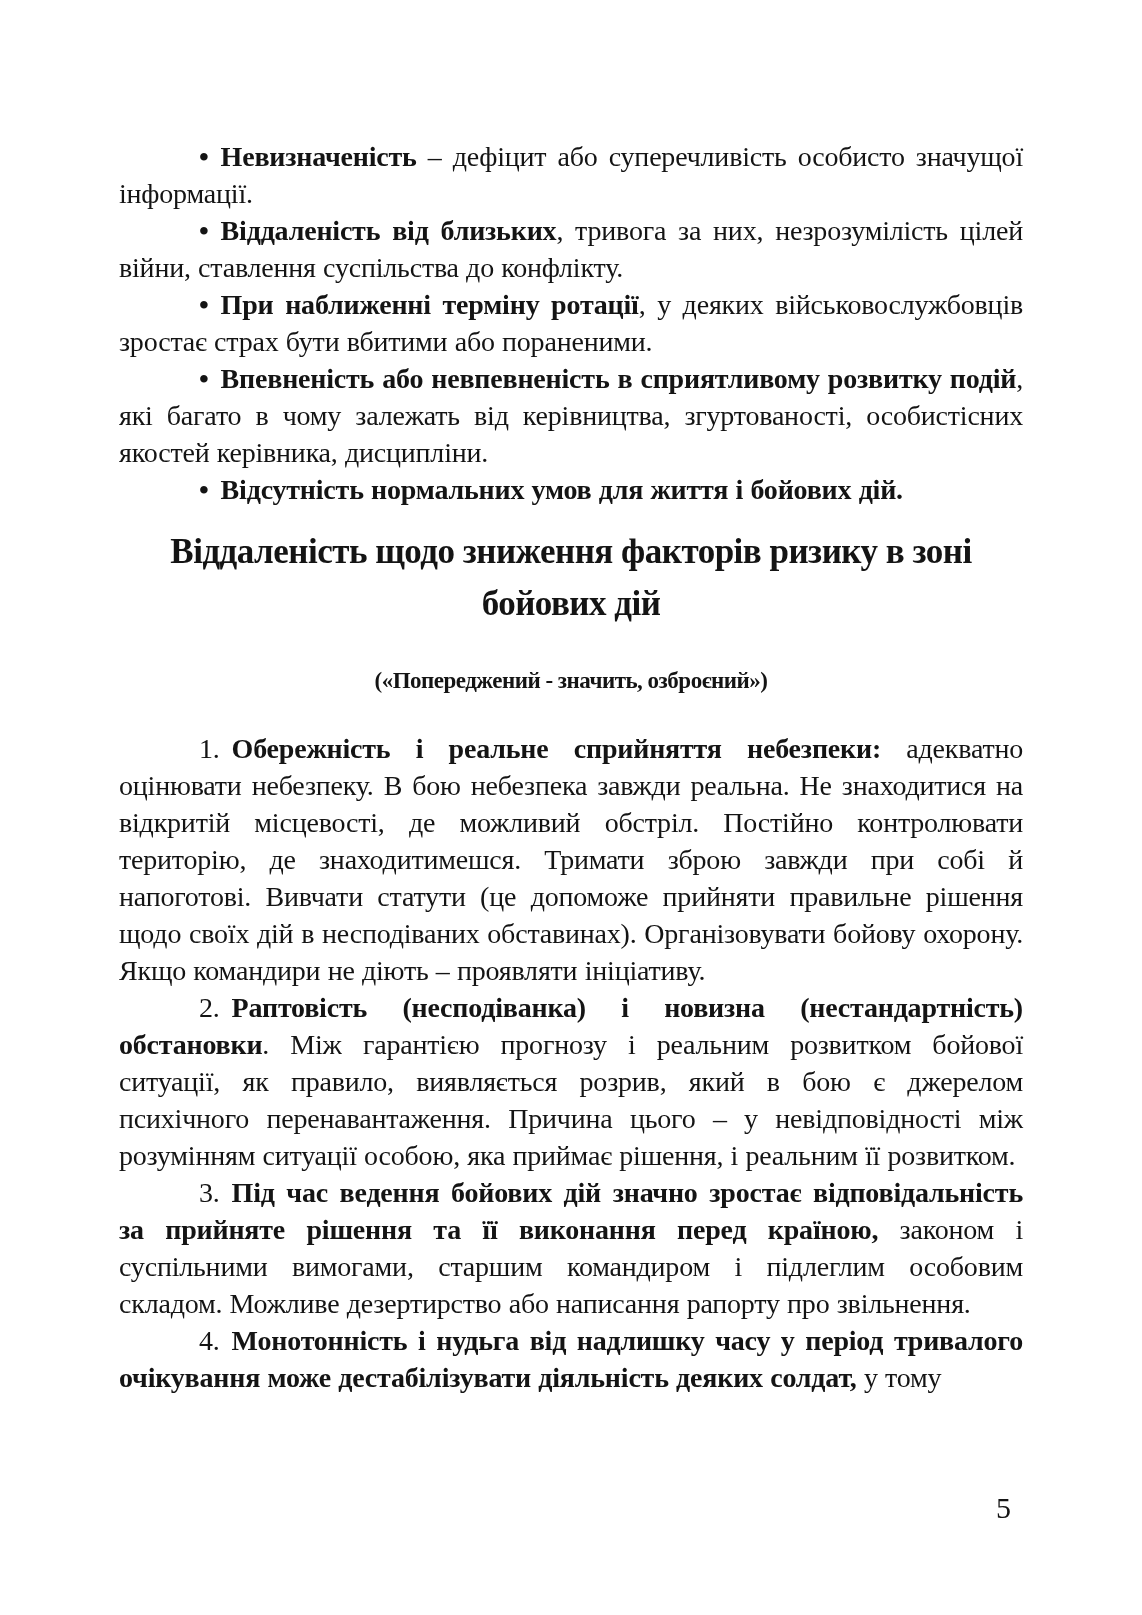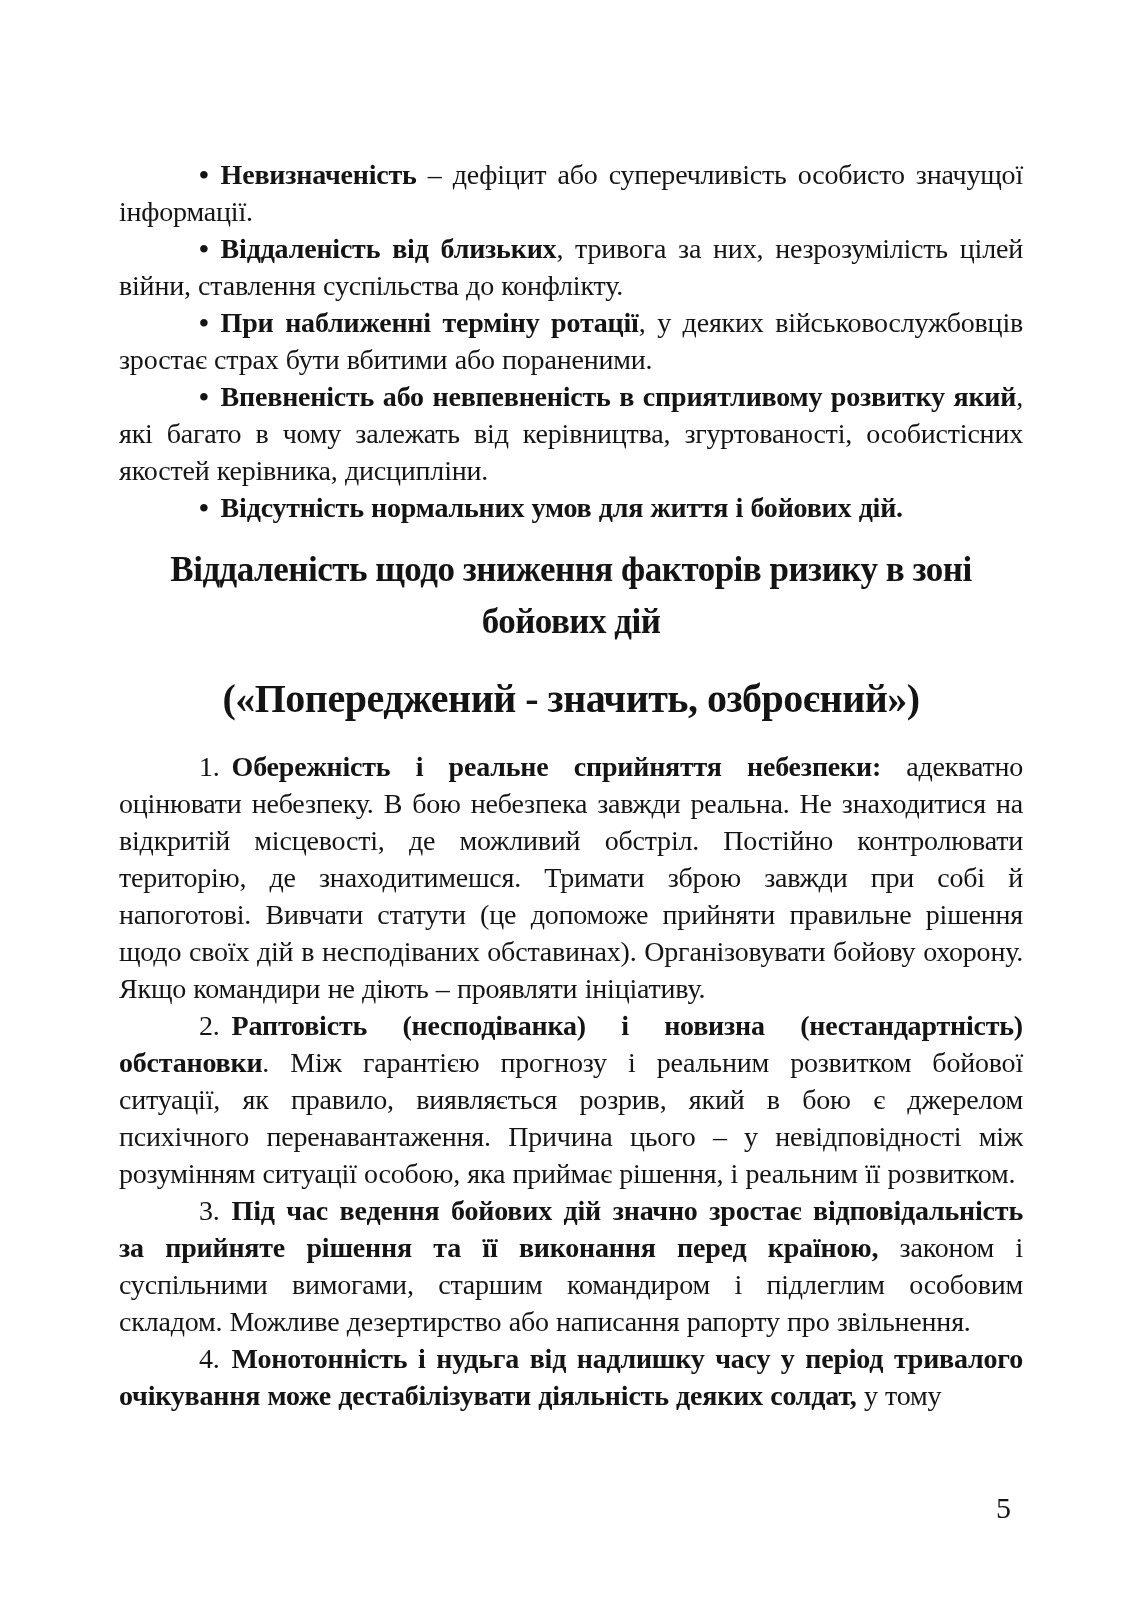--- a/index.html
+++ b/index.html
@@ -12,21 +12,21 @@
     width: 1142px;
     height: 1615px;
     background: #ffffff;
     font-family: "Liberation Serif", serif;
     color: #141414;
     overflow: hidden;
   }
   .content {
     position: absolute;
     left: 119px;
-    top: 156px;
+    top: 138px;
     width: 904px;
   }
   .body-text, .bullet-item, .num-paragraph {
     margin: 0;
     font-size: 28px;
     line-height: 37px;
     text-align: justify;
     text-indent: 80px;
     letter-spacing: -0.2px;
     word-spacing: 0.5px;
@@ -45,21 +45,21 @@
   .heading {
     margin: 18px 0 0 0;
     font-size: 35px;
     line-height: 52px;
     font-weight: bold;
     text-align: center;
     letter-spacing: -0.5px;
   }
   .subheading {
     margin: 30px 0 0 0;
-    font-size: 40px;
+    font-size: 23px;
     line-height: 42px;
     font-weight: bold;
     text-align: center;
     letter-spacing: -0.5px;
   }
   .paragraphs {
     margin-top: 28px;
   }
   .page-number {
     position: absolute;
@@ -73,21 +73,21 @@
 </head>
 <body>
 
 <div class="page">
   <div class="content">
 
     <div id="bullets" class="bullets">
         <p class="bullet-item"><span class="bullet-marker">•</span><span class="bold">Невизначеність</span><span> – дефіцит або суперечливість особисто значущої інформації.</span></p>
         <p class="bullet-item"><span class="bullet-marker">•</span><span class="bold">Віддаленість від близьких</span><span>, тривога за них, незрозумілість цілей війни, ставлення суспільства до конфлікту.</span></p>
         <p class="bullet-item"><span class="bullet-marker">•</span><span class="bold">При наближенні терміну ротації</span><span>, у деяких військовослужбовців зростає страх бути вбитими або пораненими.</span></p>
-        <p class="bullet-item"><span class="bullet-marker">•</span><span class="bold">Впевненість або невпевненість в сприятливому розвитку який</span><span>, які багато в чому залежать від керівництва, згуртованості, особистісних якостей керівника, дисципліни.</span></p>
+        <p class="bullet-item"><span class="bullet-marker">•</span><span class="bold">Впевненість або невпевненість в сприятливому розвитку подій</span><span>, які багато в чому залежать від керівництва, згуртованості, особистісних якостей керівника, дисципліни.</span></p>
         <p class="bullet-item"><span class="bullet-marker">•</span><span class="bold">Відсутність нормальних умов для життя і бойових дій.</span></p>
       </div>
 
     <h1 class="heading">Віддаленість щодо зниження факторів ризику в зоні бойових дій</h1>
 
     <h2 class="subheading">(«Попереджений - значить, озброєний»)</h2>
 
     <div id="paragraphs" class="paragraphs">
         <p class="num-paragraph"><span class="para-num">1.</span><span class="bold">Обережність і реальне сприйняття небезпеки:</span><span> адекватно оцінювати небезпеку. В бою небезпека завжди реальна. Не знаходитися на відкритій місцевості, де можливий обстріл. Постійно контролювати територію, де знаходитимешся. Тримати зброю завжди при собі й напоготові. Вивчати статути (це допоможе прийняти правильне рішення щодо своїх дій в несподіваних обставинах). Організовувати бойову охорону. Якщо командири не діють – проявляти ініціативу.</span></p>
         <p class="num-paragraph"><span class="para-num">2.</span><span class="bold">Раптовість (несподіванка) і новизна (нестандартність) обстановки</span><span>. Між гарантією прогнозу і реальним розвитком бойової ситуації, як правило, виявляється розрив, який в бою є джерелом психічного перенавантаження. Причина цього – у невідповідності між розумінням ситуації особою, яка приймає рішення, і реальним її розвитком.</span></p>

